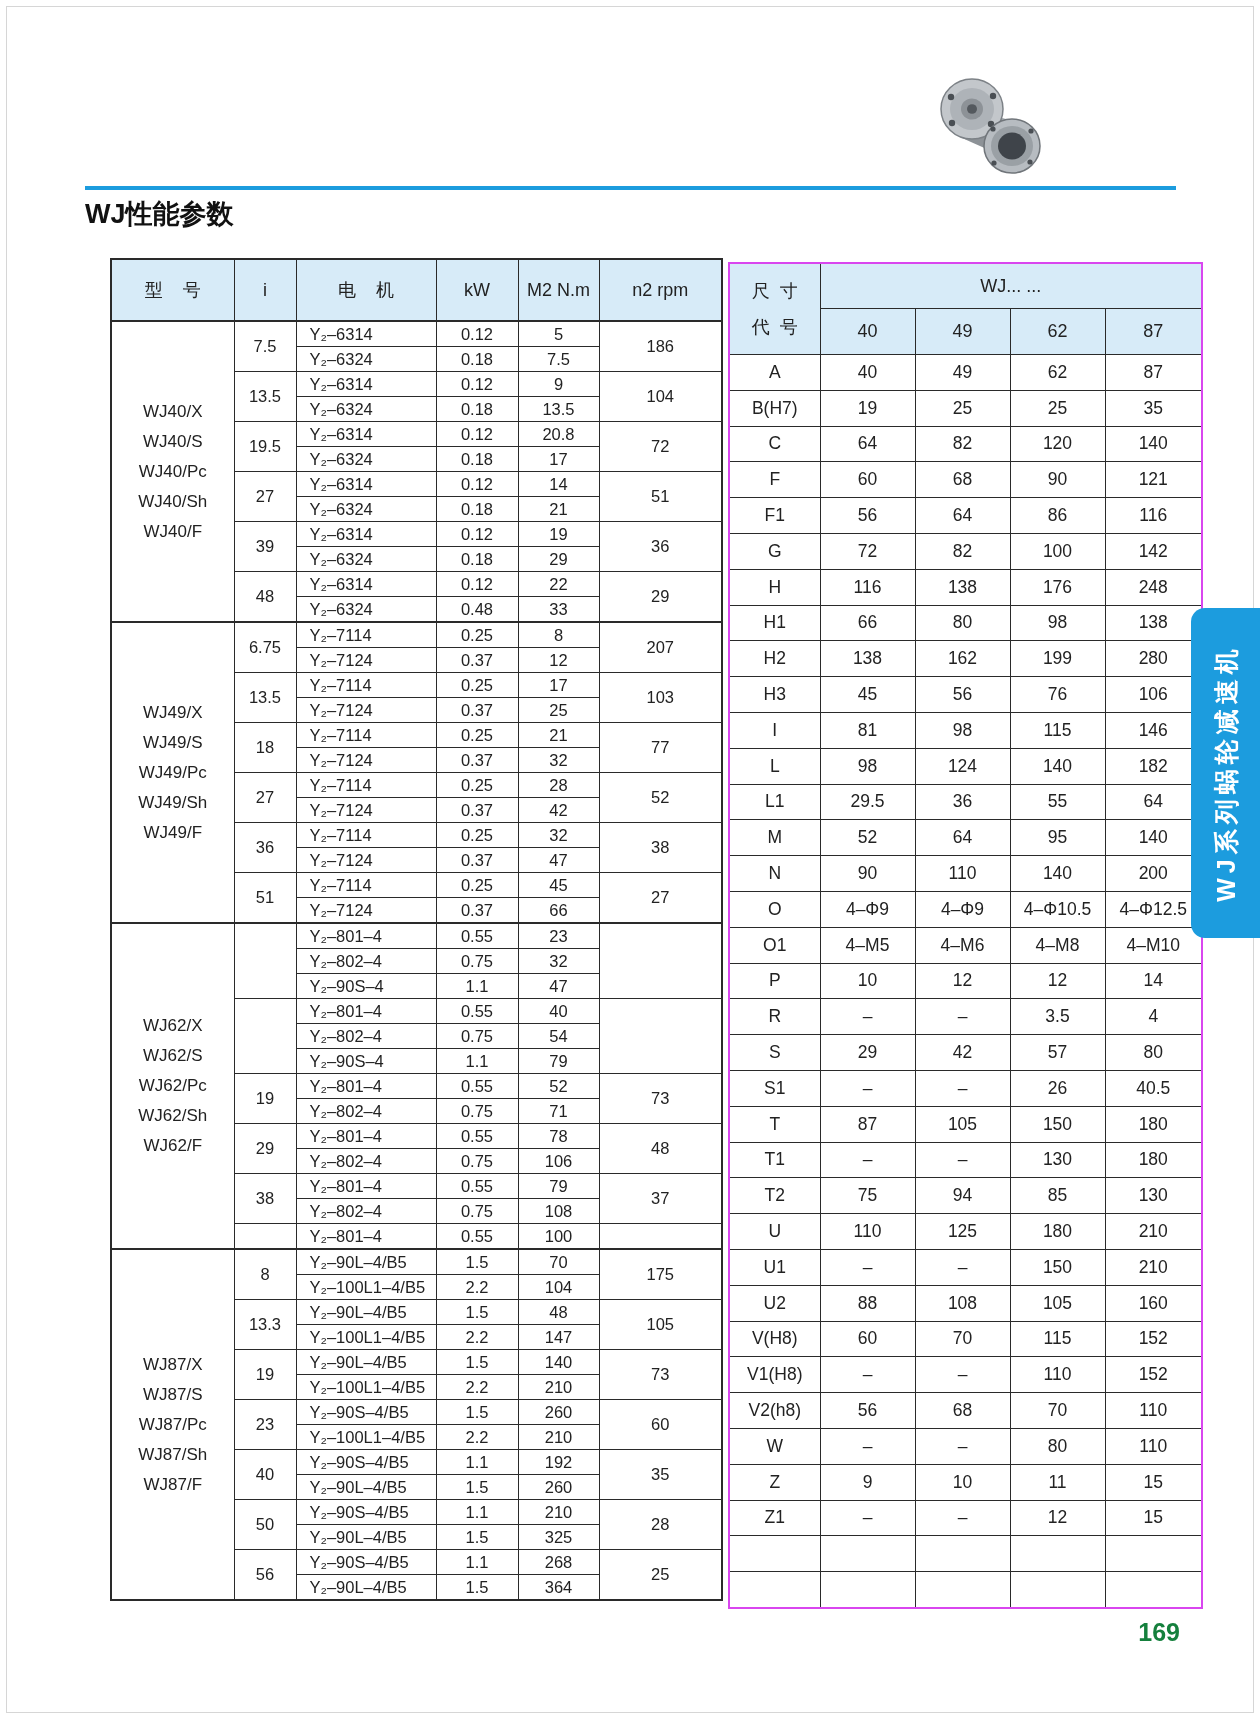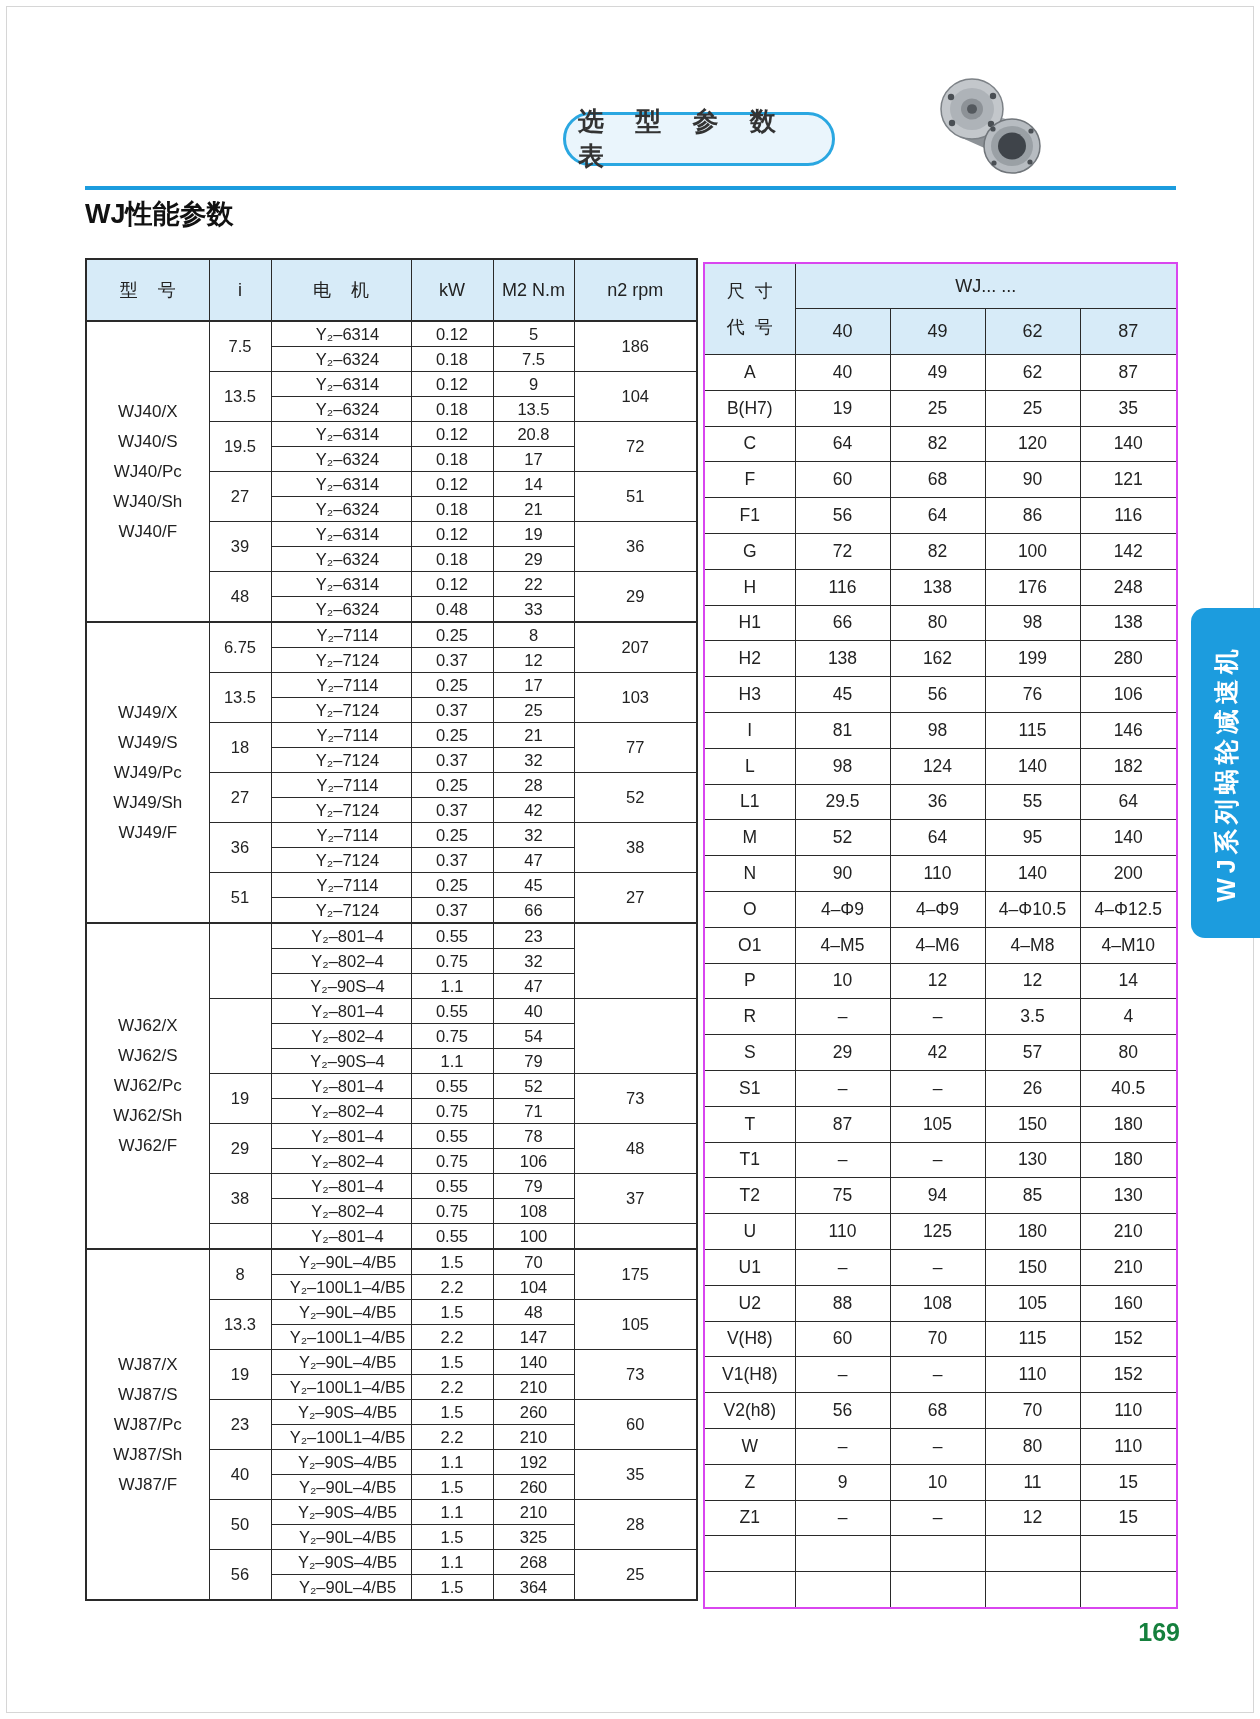--- a/index.html
+++ b/index.html
@@ -16,30 +16,30 @@
     border:3px solid #2aa7e1; border-radius:30px; background:#eaf5fc;
     display:flex; align-items:center; justify-content:center;
     font-size:26px; font-weight:bold; letter-spacing:12px; color:#333;
     padding-left:12px; box-sizing:border-box;
   }
   .product-photo { position:absolute; left:938px; top:76px; width:108px; height:102px; }
   .blue-rule { position:absolute; left:85px; top:186px; width:1091px; height:4px; background:#1c9cde; }
   .section-title { position:absolute; left:85px; top:196px; font-size:27px; font-weight:bold; color:#111; }
 
   
-  table { border-collapse:collapse; table-layout:fixed; background:#fff; }
+  table { border-collapse:collapse; table-layout:fixed; background:#fff;margin-left:25px; }
   th, td { border:1px solid #2a2a2a; text-align:center; padding:0; overflow:hidden; }
   thead th { background:#d7ebf8; font-weight:normal; font-size:18px; color:#222; white-space:pre; }
 
   
   .perf { position:absolute; left:85px; top:258px; width:611px; border:2px solid #2a2a2a; }
   .perf thead th { height:60px; }
   .perf tbody td { height:24px; font-size:16.5px; }
   .perf td.model-cell { font-size:17px; line-height:30px; }
-  .perf td.motor-cell { text-align:center; padding-left:13px; }
+  .perf td.motor-cell { text-align:left; padding-left:13px; }
   .perf tr.block-start td { border-top:2.5px solid #2a2a2a; }
 
   
   .dims { position:absolute; left:703px; top:262px; width:473px; border:2px solid #d946ef; }
   .dims thead tr.r1 th { height:44px; }
   .dims thead tr.r2 th { height:45px; }
   .dims thead th.corner { line-height:36px; font-size:18px; }
   .dims tbody td { height:34.8px; font-size:17.5px; }
 
   
@@ -56,23 +56,20 @@
 
   .page-number { position:absolute; left:1080px; top:1618px; width:100px; text-align:right;
     font-size:25px; font-weight:bold; color:#15803d; }
 </style>
 </head>
 <body>
 
 <div class="page">
   <div class="page-edge"></div>
 
-  <div class="title-badge">
-    <span>选 型 参 数 表</span>
-  </div>
 
   <svg class="product-photo" viewBox="0 0 108 102" aria-hidden="true">
     <path d="M22 34 L88 52 L82 88 L24 62 Z" fill="#8d9297"></path>
     <path d="M26 30 L84 48 L80 60 L28 44 Z" fill="#a7acb1"></path>
     <ellipse cx="34" cy="33" rx="31" ry="30" fill="#c3c7cb" stroke="#7c8186" stroke-width="1.5"></ellipse>
     <ellipse cx="34" cy="33" rx="22" ry="21" fill="#aeb3b8"></ellipse>
     <ellipse cx="34" cy="33" rx="11" ry="10.5" fill="#8d9297"></ellipse>
     <ellipse cx="34" cy="33" rx="5" ry="4.8" fill="#54595e"></ellipse>
     <circle cx="13" cy="21" r="3.2" fill="#4a4f54"></circle>
     <circle cx="55" cy="20" r="3.2" fill="#4a4f54"></circle>

